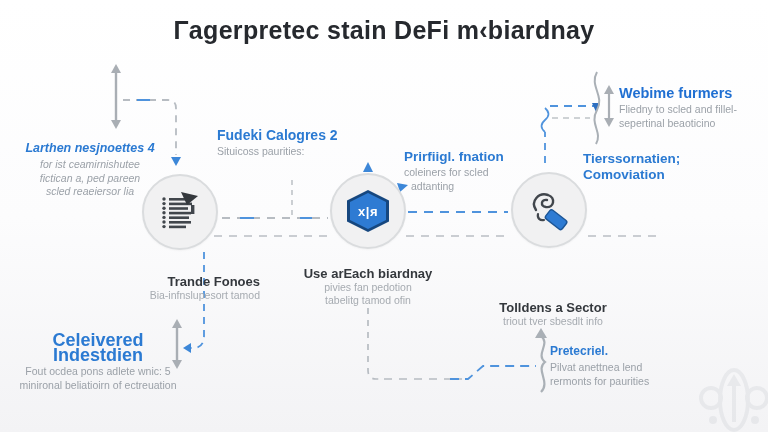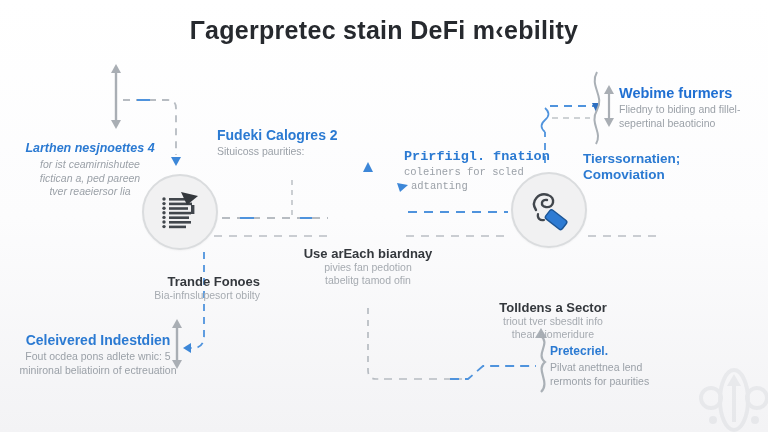--- a/index.html
+++ b/index.html
@@ -33,21 +33,21 @@
     clip-path:polygon(50% 0,100% 25%,100% 75%,50% 100%,0 75%,0 25%);
   }
   .hex-label{color:#fff;font-weight:bold;font-size:13px;letter-spacing:.5px;}
   .overlay{position:absolute;left:0;top:0;pointer-events:none;}
 </style>
 </head>
 <body>
 
 <div class="canvas">
 
-  <div class="title">Γagerpretec stain DeFi m‹ebility</div>
+  <div class="title">Γagerpretec stain DeFi m‹biardnay</div>
 
   <svg class="overlay" width="768" height="432" viewBox="0 0 768 432">
 
     <g stroke="#a9aeb4" fill="#a9aeb4">
       <line x1="116" y1="71" x2="116" y2="122" stroke-width="2.4"></line>
       <polygon points="116,64 111,73 121,73" stroke="none"></polygon>
       <polygon points="116,129 111,120 121,120" stroke="none"></polygon>
     </g>
 
     <path d="M123,100 L168,100 Q176,100 176,108 L176,155" stroke="#b7bcc2" stroke-width="1.8" stroke-dasharray="7 6" fill="none"></path>
@@ -106,46 +106,46 @@
       <circle cx="57" cy="30" r="10" stroke="#5a6675" stroke-width="4" fill="none"></circle>
       <circle cx="13" cy="52" r="4" fill="#5a6675"></circle>
       <circle cx="55" cy="52" r="4" fill="#5a6675"></circle>
     </g>
   </svg>
 
   <div class="block center" style="left:14px;top:141px;width:152px;font-style:italic;">
     <div class="blue-h" style="font-size:12.5px;">Larthen nesjnoettes 4</div>
     <div class="gray-t">for ist ceamirnishutee</div>
     <div class="gray-t">fictican a, ped pareen</div>
-    <div class="gray-t">tver reaeiersor lia</div>
+    <div class="gray-t">scled reaeiersor lia</div>
   </div>
 
   <div class="block" style="left:217px;top:128px;width:175px;">
     <div class="blue-h" style="font-size:14px;">Fudeki Calogres 2</div>
     <div class="gray-t">Situicoss paurities:</div>
   </div>
 
-  <div class="block" style="left:404px;top:149px;width:150px;font-family:Liberation Mono, monospace;">
+  <div class="block" style="left:404px;top:149px;width:150px;">
     <div class="blue-h" style="font-size:13.5px;">Prirfiigl. fnation</div>
     <div class="gray-t">coleiners for scled</div>
     <div class="gray-t" style="padding-left:7px;">adtanting</div>
   </div>
 
   <div class="block" style="left:583px;top:151px;width:118px;">
     <div class="blue-h" style="font-size:13.5px;line-height:16px;">Tierssornatien; Comoviation</div>
   </div>
 
   <div class="block" style="left:619px;top:86px;width:146px;">
     <div class="blue-h" style="font-size:14.5px;color:#1f6fd2;">Webime furmers</div>
-    <div class="gray-t">Fliedny to biding and fillel-</div>
+    <div class="gray-t">Fliedny to scled and fillel-</div>
     <div class="gray-t">sepertinal beaoticino</div>
   </div>
 
   <div class="block center" style="left:6px;top:333px;width:184px;">
-    <div class="blue-h" style="font-size:14px;">Celeivered Indestdien</div>
+    <div class="blue-h" style="font-size:18px;">Celeivered Indestdien</div>
     <div class="gray-t">Fout ocdea pons adlete wnic: 5</div>
     <div class="gray-t">minironal beliatioirn of ectreuation</div>
   </div>
 
   <div class="block" style="left:550px;top:344px;width:150px;">
     <div class="blue-h" style="font-size:12px;">Pretecriel.</div>
     <div class="gray-t">Pilvat anettnea lend</div>
     <div class="gray-t">rermonts for paurities</div>
   </div>
 
@@ -165,41 +165,47 @@
         <rect x="8" y="20.8" width="22" height="2.6"></rect>
         <rect x="8" y="25.4" width="20" height="2.6"></rect>
         <rect x="8" y="30" width="22" height="2.6"></rect>
         <rect x="8" y="34.6" width="17" height="2.6"></rect>
         <polygon points="20,1 37,5 26,14" fill="#34383d"></polygon>
         <rect x="30" y="14" width="3.4" height="9"></rect>
       </g>
     </svg>
   </div>
 
+  <div class="circle" style="left:330px;top:173px;">
+    <div class="hex-outer">
+      <div class="hex-inner">
+        <span class="hex-label">x|я</span>
+      </div>
+    </div>
+  </div>
 
   <div class="circle" style="left:511px;top:172px;">
     <svg width="46" height="44" viewBox="0 0 46 44">
       <path d="M10,22 C4,13 13,4 22,7 C30,10 28,20 20,19 C14,18 15,11 21,12" stroke="#41464c" stroke-width="2.4" fill="none" stroke-linecap="round"></path>
       <path d="M12,26 C11,30 14,33 18,32" stroke="#41464c" stroke-width="2.2" fill="none" stroke-linecap="round"></path>
       <g transform="rotate(38 30 31)">
         <rect x="20" y="26" width="21" height="11" rx="2.5" fill="#2e7bd3" stroke="#1c5596" stroke-width="1.4"></rect>
       </g>
     </svg>
   </div>
 
   <div class="block center" style="left:98px;top:274px;width:162px;text-align:right;">
     <div class="cap">Trande Fonoes</div>
-    <div class="cap-sub">Bia-infnslupesort obilty</div>
-  </div>
-
-  <div class="block center" style="left:277px;top:246px;width:182px;">
+    <div class="cap-sub">Bia-infnslupesort tamod</div>
+  </div>
+
+  <div class="block center" style="left:277px;top:266px;width:182px;">
     <div class="cap">Use arEach biardnay</div>
     <div class="cap-sub">pivies fan pedotion</div>
     <div class="cap-sub">tabelitg tamod ofin</div>
   </div>
 
   <div class="block center" style="left:463px;top:262px;width:180px;margin-top:38px;">
     <div class="cap">Tolldens a Sector</div>
     <div class="cap-sub">triout tver sbesdlt info</div>
-    <div class="cap-sub">thear aiomeridure</div>
   </div>
 
 </div>
 
 </body></html>

